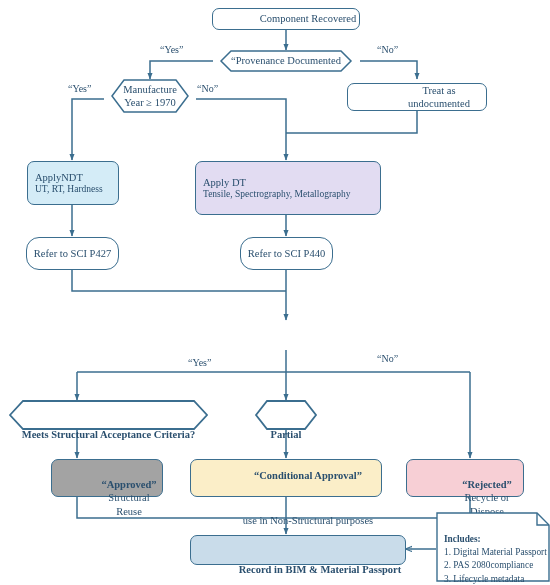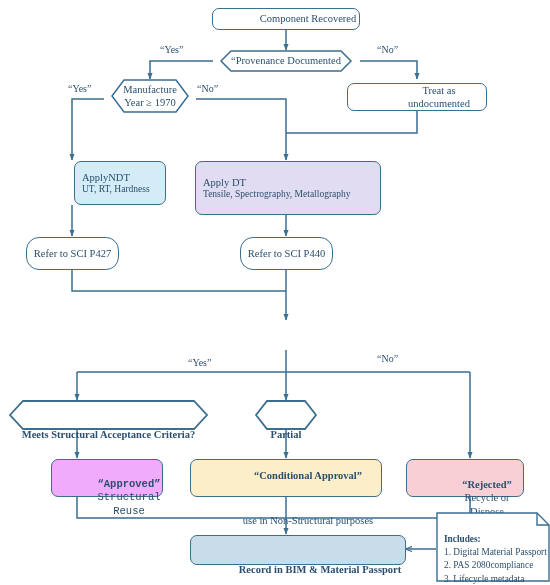--- a/index.html
+++ b/index.html
@@ -159,21 +159,21 @@
       <polygon points="8,17 20,1 72,1 84,17 72,33 20,33" fill="#ffffff" stroke="#3b6e8f" stroke-width="1.5" vector-effect="non-scaling-stroke"></polygon>
     </svg>
     <span class="lbl l1">Manufacture</span>
     <span class="lbl l1">Year ≥ 1970</span>
   </div>
 
   <div class="node rbox" style="left:347px; top:83px; width:140px; height:28px;">
     <span class="lbl l1">Treat as undocumented</span>
   </div>
 
-  <div class="node rbox" style="left:27px; top:161px; width:92px; height:44px; background:#d4ecf7; align-items:flex-start; padding-left:7px; text-align:left;margin-left:47px;">
+  <div class="node rbox" style="left:27px; top:161px; width:92px; height:44px; background:#d4ecf7; align-items:flex-start; padding-left:7px; text-align:left;">
     <span class="lbl l1">ApplyNDT</span>
     <span class="lbl l2">UT, RT, Hardness</span>
   </div>
 
   <div class="node rbox" style="left:195px; top:161px; width:186px; height:54px; background:#e2dcf2; align-items:flex-start; padding-left:7px; text-align:left;">
     <span class="lbl l1">Apply DT</span>
     <span class="lbl l2">Tensile, Spectrography, Metallography</span>
   </div>
 
   <div class="node sqbox" style="left:26px; top:237px; width:93px; height:33px;">
@@ -192,21 +192,21 @@
     <span class="lbl l1 bold">Meets Structural Acceptance Criteria?</span>
   </div>
 
   <div class="node hex" style="left:250px; top:400px; width:72px; height:30px;">
     <svg class="hexinner" viewBox="0 0 72 30" preserveAspectRatio="none">
       <polygon points="6,15 17,1 55,1 66,15 55,29 17,29" fill="#ffffff" stroke="#3b6e8f" stroke-width="1.8" vector-effect="non-scaling-stroke"></polygon>
     </svg>
     <span class="lbl l1 bold">Partial</span>
   </div>
 
-  <div class="node rbox" style="left:51px; top:459px; width:112px; height:38px; background:#f0abfc;font-family:Liberation Mono, monospace;">
+  <div class="node rbox" style="left:51px; top:459px; width:112px; height:38px; background:#a3a3a3;">
     <span class="lbl l1 bold">“Approved”</span>
     <span class="lbl l1">Structural Reuse</span>
   </div>
 
   <div class="node rbox" style="left:190px; top:459px; width:192px; height:38px; background:#fbeec8;gap:32px;">
     <span class="lbl l1 bold">“Conditional Approval”</span>
     <span class="lbl l1">use in Non-Structural purposes</span>
   </div>
 
   <div class="node rbox" style="left:406px; top:459px; width:118px; height:38px; background:#f7cfd5;">

